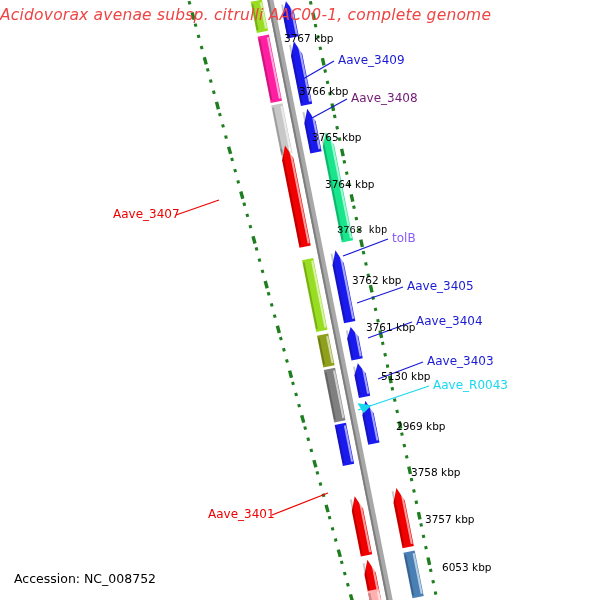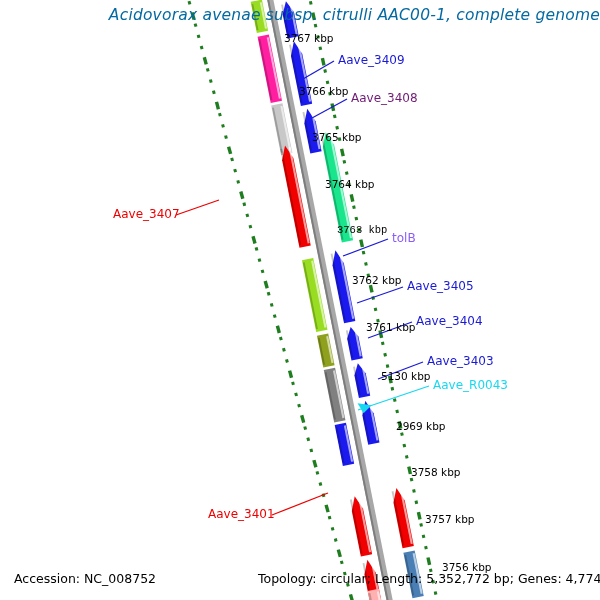--- a/index.html
+++ b/index.html
@@ -5,23 +5,23 @@
   html,body{margin:0;padding:0;}
   body{
     width:600px;height:600px;background:#ffffff;overflow:hidden;
     font-family:"DejaVu Sans","Liberation Sans",sans-serif;
     position:relative;
   }
   #stage{position:absolute;inset:0;width:600px;height:600px;}
   svg#map{position:absolute;left:0;top:0;width:600px;height:600px;}
 
   .title{
-    position:absolute;left:0;top:6px;width:600px;text-align:right;
+    position:absolute;left:0;top:6px;width:600px;text-align:left;
     font-family:"DejaVu Sans","Liberation Sans",sans-serif;
-    font-size:15.5px;font-style:italic;color:#0369a1;letter-spacing:0.2px;
+    font-size:15.5px;font-style:italic;color:#ef4444;letter-spacing:0.2px;
     white-space:nowrap;
   }
   .footer-left{
     position:absolute;left:14px;top:571px;font-size:12.5px;color:#000;
   }
   .footer-right{
     position:absolute;left:258px;top:571px;font-size:12.5px;color:#000;
     white-space:nowrap;
   }
   .ruler-label{
@@ -306,29 +306,28 @@
       <div class="ruler-label" style="left: 299px; top: 85px;">3766 kbp</div>
       <div class="ruler-label" style="left: 312px; top: 131px;">3765 kbp</div>
       <div class="ruler-label" style="left: 325px; top: 178px;">3764 kbp</div>
       <div class="ruler-label" style="left: 337px; top: 224px; font-family: Liberation Mono, monospace;">3763 kbp</div>
       <div class="ruler-label" style="left: 352px; top: 274px;">3762 kbp</div>
       <div class="ruler-label" style="left: 366px; top: 321px;">3761 kbp</div>
       <div class="ruler-label" style="left: 381px; top: 370px;">5130 kbp</div>
       <div class="ruler-label" style="left: 396px; top: 420px;">2969 kbp</div>
       <div class="ruler-label" style="left: 411px; top: 466px;">3758 kbp</div>
       <div class="ruler-label" style="left: 425px; top: 513px;">3757 kbp</div>
-      <div class="ruler-label" style="left: 442px; top: 561px;">3756 kbp</div>
+      <div class="ruler-label" style="left: 442px; top: 561px;">6053 kbp</div>
     </div>
   <div id="gene-label-layer">
       <div class="gene-label" style="left: 338px; top: 53px; color: rgb(26, 26, 214);">Aave_3409</div>
       <div class="gene-label" style="left: 351px; top: 91px; color: #701a75;">Aave_3408</div>
       <div class="gene-label" style="left: 113px; top: 207px; color: rgb(238, 0, 0);">Aave_3407</div>
       <div class="gene-label" style="left: 392px; top: 231px; color: #8b5cf6;">tolB</div>
       <div class="gene-label" style="left: 407px; top: 279px; color: rgb(26, 26, 214);">Aave_3405</div>
       <div class="gene-label" style="left: 416px; top: 314px; color: rgb(26, 26, 214);">Aave_3404</div>
       <div class="gene-label" style="left: 427px; top: 354px; color: rgb(26, 26, 214);">Aave_3403</div>
       <div class="gene-label" style="left: 433px; top: 378px; color: rgb(24, 216, 240);">Aave_R0043</div>
       <div class="gene-label" style="left: 208px; top: 507px; color: rgb(238, 0, 0);">Aave_3401</div>
     </div>
 
   <div class="footer-left">Accession: NC_008752</div>
-  <div class="footer-right">Topology: circular; Length: 5,352,772 bp; Genes: 4,774</div>
 </div>
 
 </body></html>

